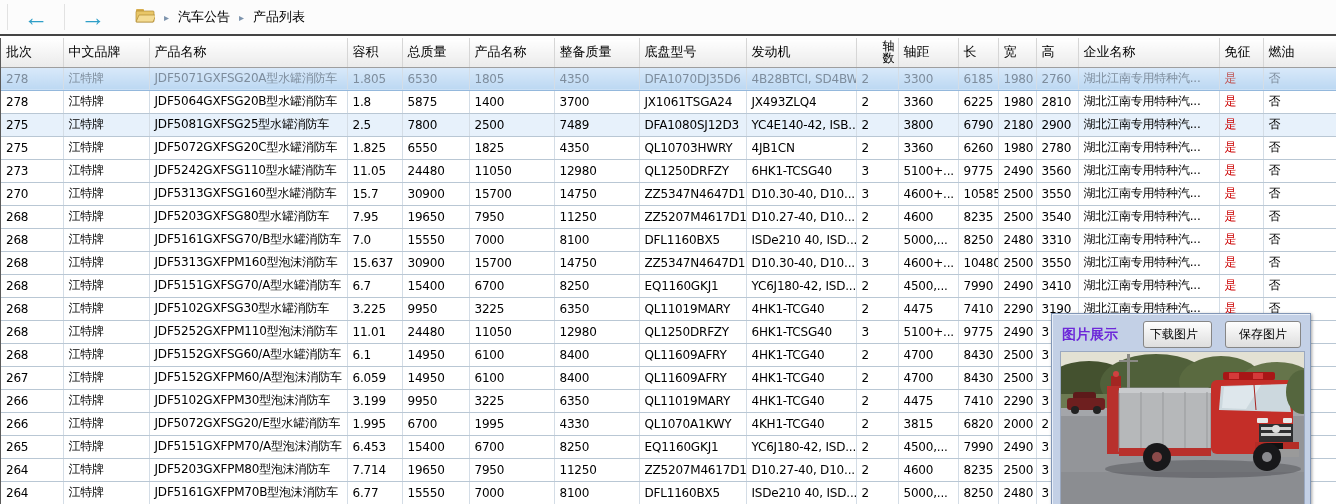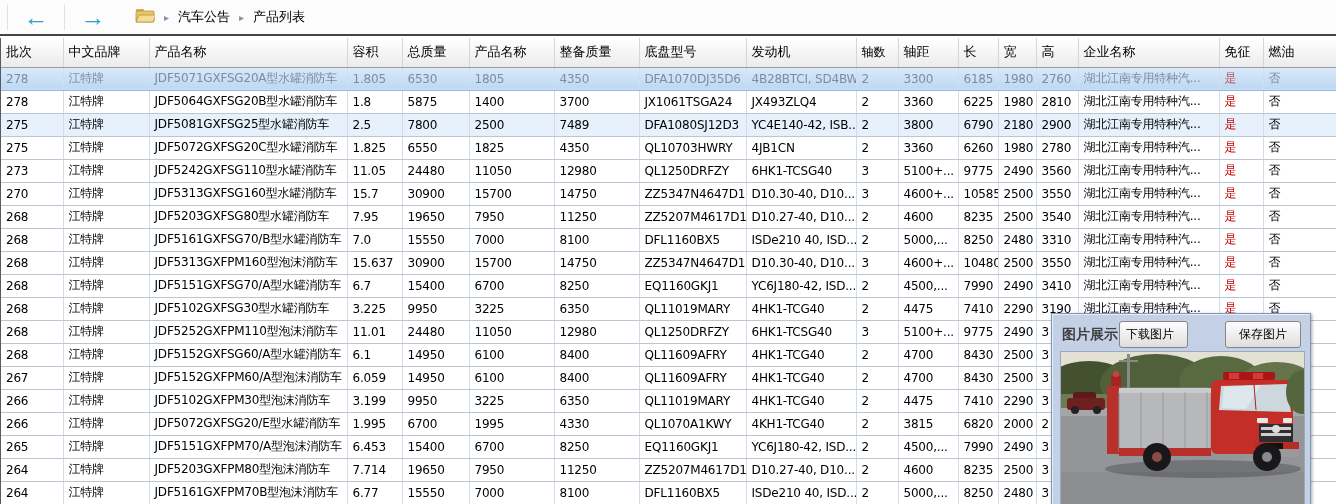--- a/index.html
+++ b/index.html
@@ -18,39 +18,39 @@
   .folder{ margin-left:14px; }
   .crumb-sep{ color:#7d94ad; font-size:10px; margin:0 9px; }
   .crumb{ font-size:13px; color:#000000; cursor:pointer; }
 
   
   .table-wrap{ position:absolute; top:38px; left:0; width:1336px; bottom:0; border-left:1px solid #5a5a5a; }
   table{ border-collapse:collapse; table-layout:fixed; width:1336px; }
   th{ height:29px; background:linear-gradient(#ffffff,#ebebeb); font-weight:normal;
     font-size:13px; text-align:left; padding:0 5px; border-right:1px solid #d6d6d6;
     border-bottom:1px solid #9e9e9e; white-space:nowrap; overflow:hidden; color:#000; }
-  th.stacked{ white-space:normal; word-break:break-all; padding:0 5px; line-height:1.05; font-size:12px; }
+  th.stacked{ white-space:normal; word-break:break-all; padding:0 26px; line-height:1.05; font-size:12px; }
   td{ height:23px; font-size:12px; letter-spacing:-0.2px; padding:0 5px; white-space:nowrap;
     overflow:hidden; border-right:1px solid #d4dde6; border-bottom:1px solid #b9c7d4; color:#000;
     font-family:"DejaVu Sans","Liberation Sans",sans-serif; }
   tr.hov td{ background:#e7f1fb; }
   tr.sel td{ background:linear-gradient(#d9e9fa,#bcd8f2); color:#7e8d9d;
     border-bottom:1px solid #94b8dc; }
   td.exempt{ color:#cc0000; }
   tr.sel td.exempt{ color:#c05555; }
 
   
   .popup{ position:absolute; left:1051px; top:313px; width:260px; height:200px;
     background:#c3d0e6; border:1px solid #8196b6; box-shadow:1px 1px 3px rgba(0,0,0,.35),
     inset 1px 1px 0 #e8eef8; z-index:10; }
   .popup-header{ display:flex; align-items:center; padding:7px 9px 4px 10px; }
-  .popup-title{ font-size:14px; font-weight:bold; color:#404040; }
+  .popup-title{ font-size:14px; font-weight:bold; color:#6d28d9; }
   .popup-btn{ font-size:12px; color:#000; background:linear-gradient(#fefefe,#dedede);
     border:1px solid #868686; border-radius:3px; padding:4px 13px; cursor:pointer; }
-  .btn-download{ margin-left:1px;padding-left:6px; }
+  .btn-download{ margin-left:25px;padding-left:6px; }
   .btn-save{ margin-left:auto; }
   .photo{ position:absolute; left:8px; top:37px; width:245px; height:166px; overflow:hidden;
     border:1px solid #9aa8c0; }
   .photo svg{ display:block; }
 </style>
 </head>
 <body>
 
 <div class="toolbar">
   <div class="nav-frag">

